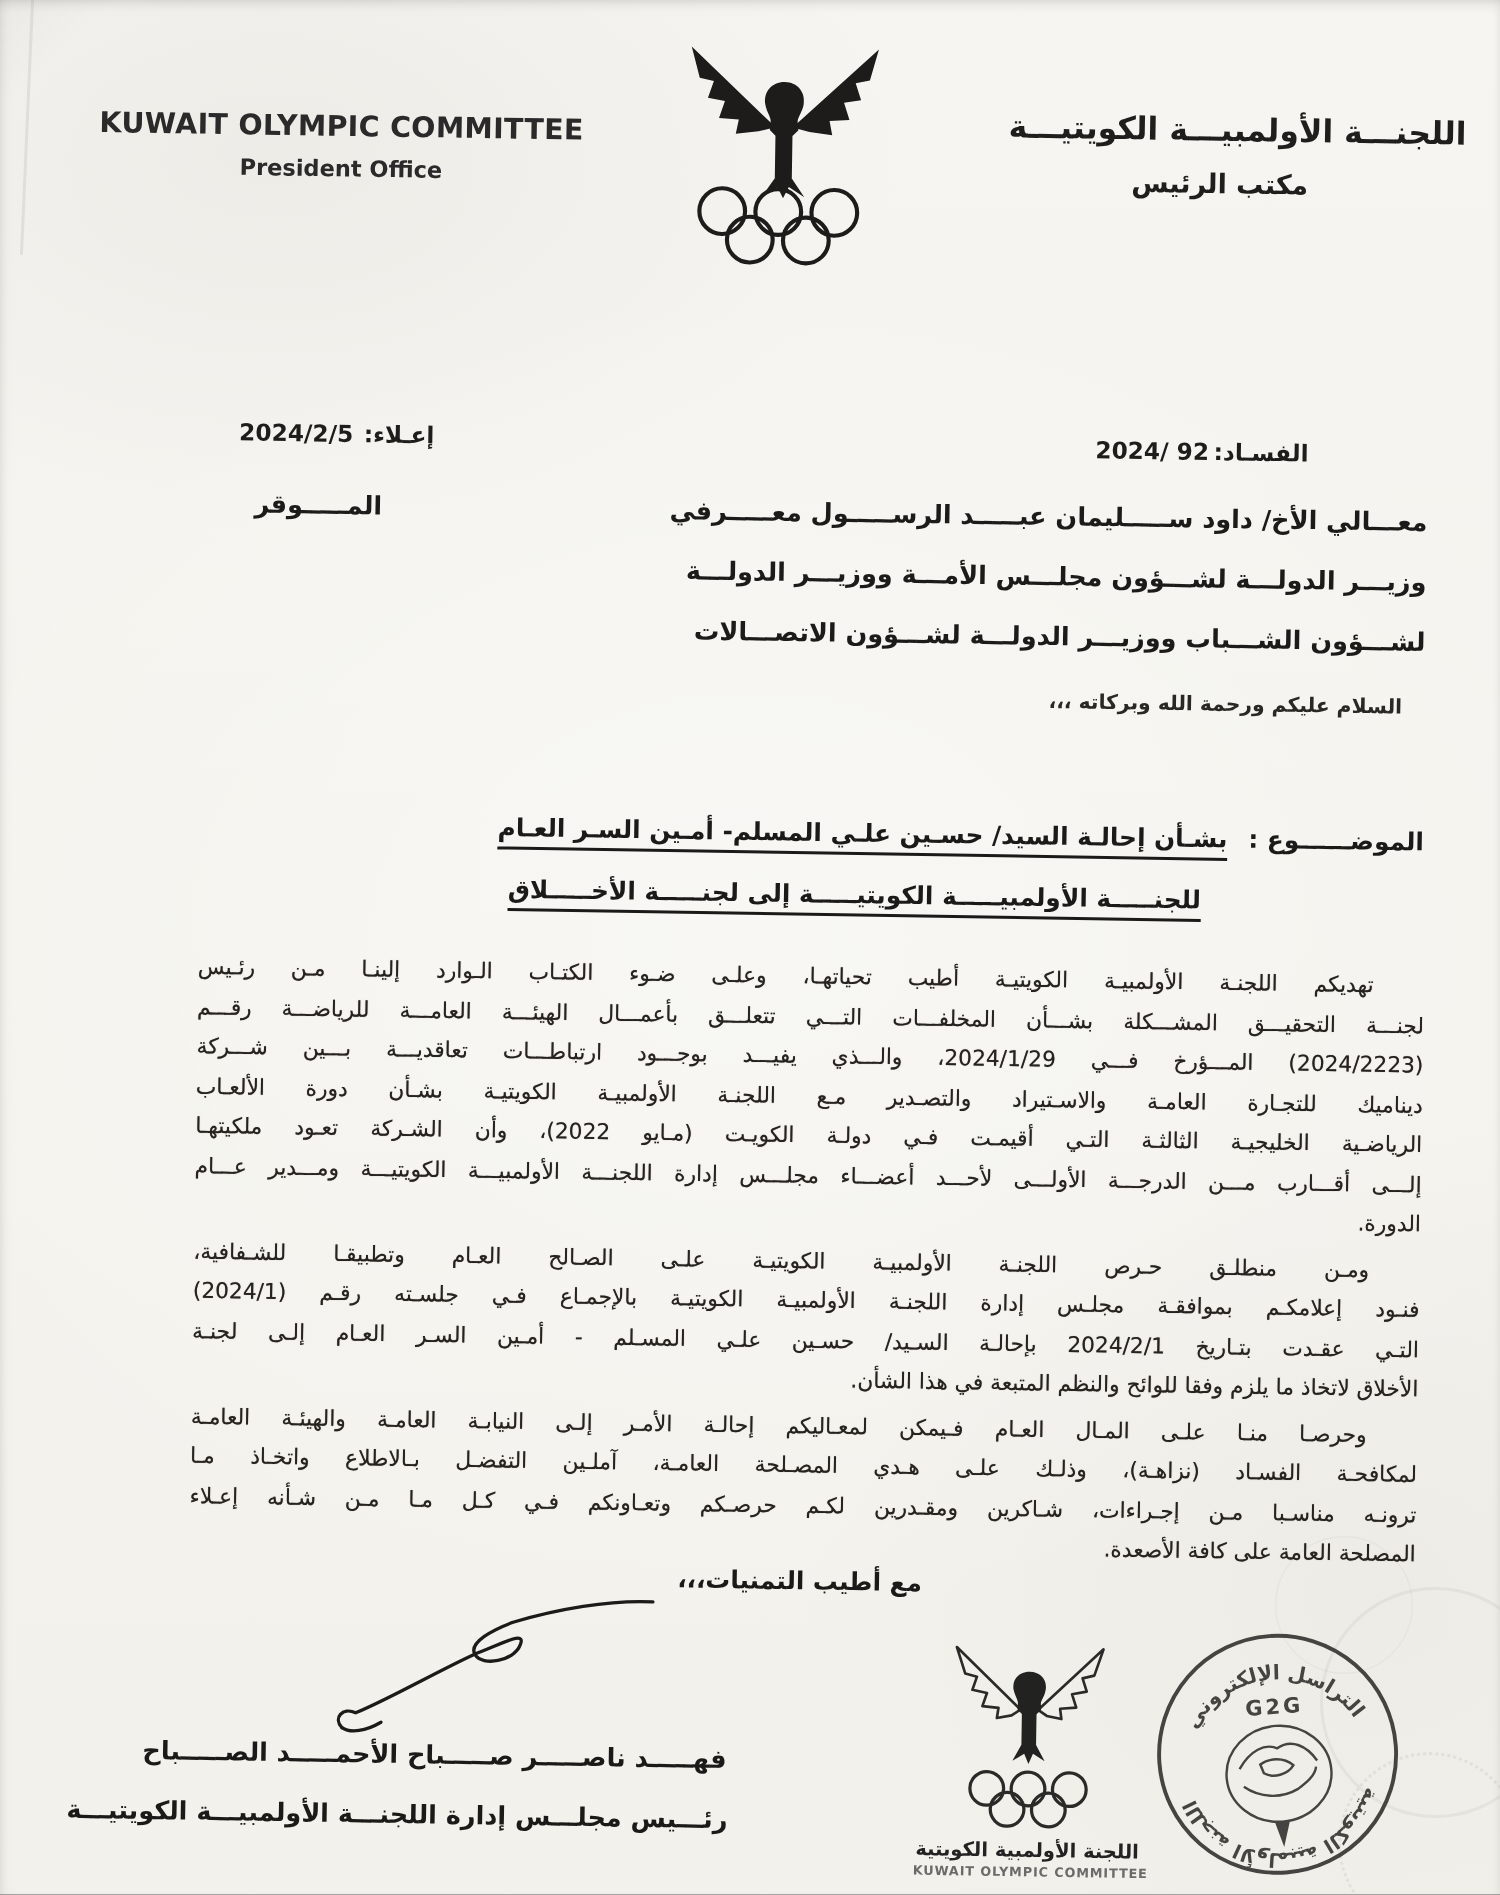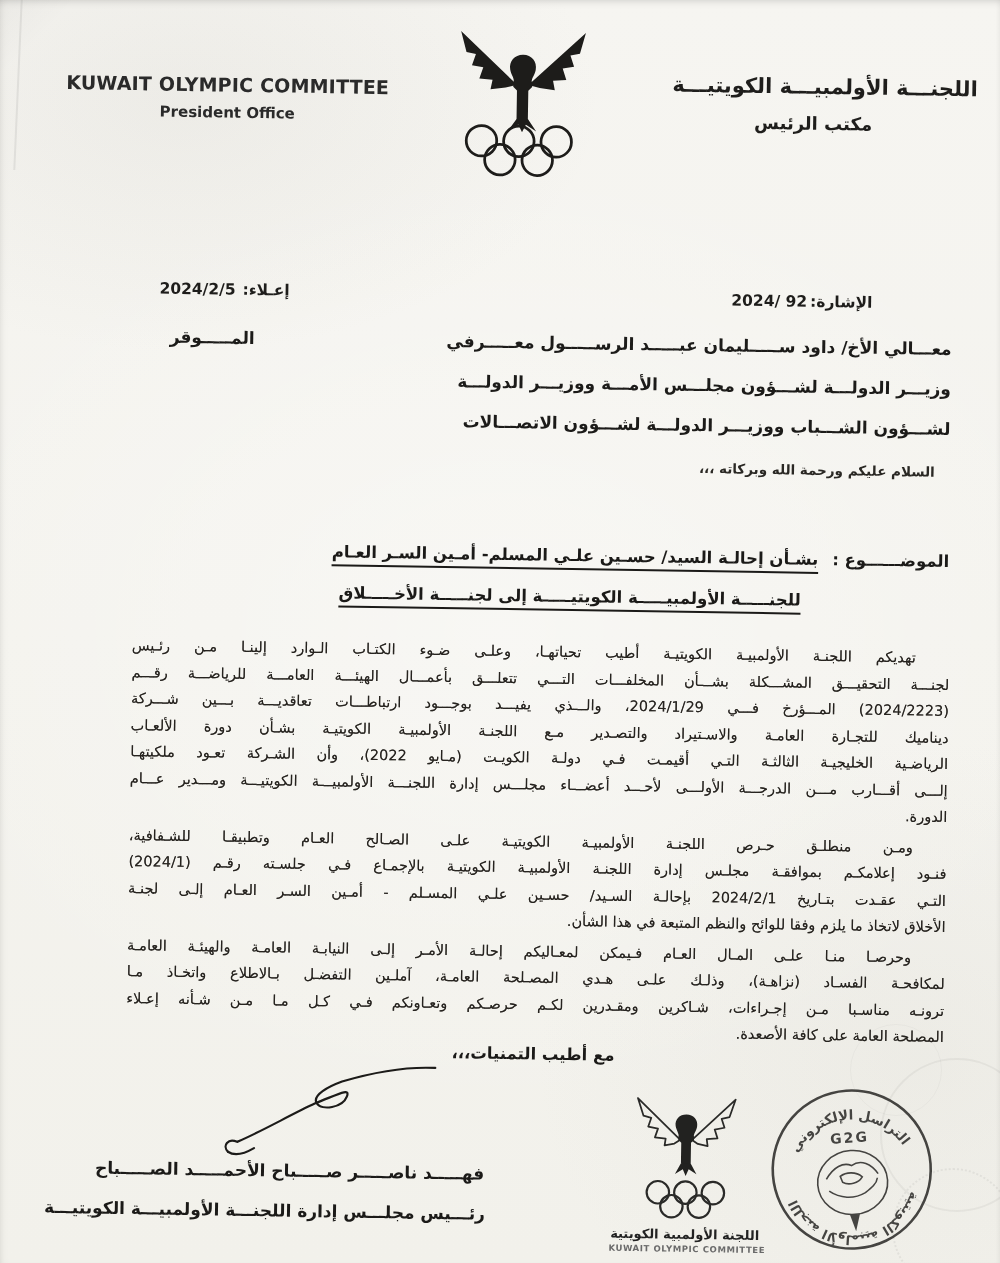--- a/index.html
+++ b/index.html
@@ -100,21 +100,21 @@
           <circle cx="98" cy="19" r="15.5"></circle>
         <circle cx="41" cy="38" r="15.5"></circle>
           <circle cx="79" cy="38" r="15.5"></circle>
       </g>
     </svg>
 
     <div class="abs rtl nowrap ar-title">اللجنـــة الأولمبيـــة الكويتيـــة</div>
     <div class="abs rtl nowrap ar-sub">مكتب الرئيس</div>
 
     <div class="abs rtl nowrap meta ref">
-      <span>الإشارة:</span>
+      <span>الفسـاد:</span>
         <span class="ltr">2024/ 92</span>
     </div>
     <div class="abs rtl nowrap meta date">
       <span>إعـلاء:</span>
         <span class="ltr">2024/2/5</span>
     </div>
 
     <div class="abs rtl recipient">
       <div class="rec1">
         <span class="nowrap">معـــالي الأخ/  داود ســـــليمان عبـــــد الرســـــول معـــــرفي</span>

